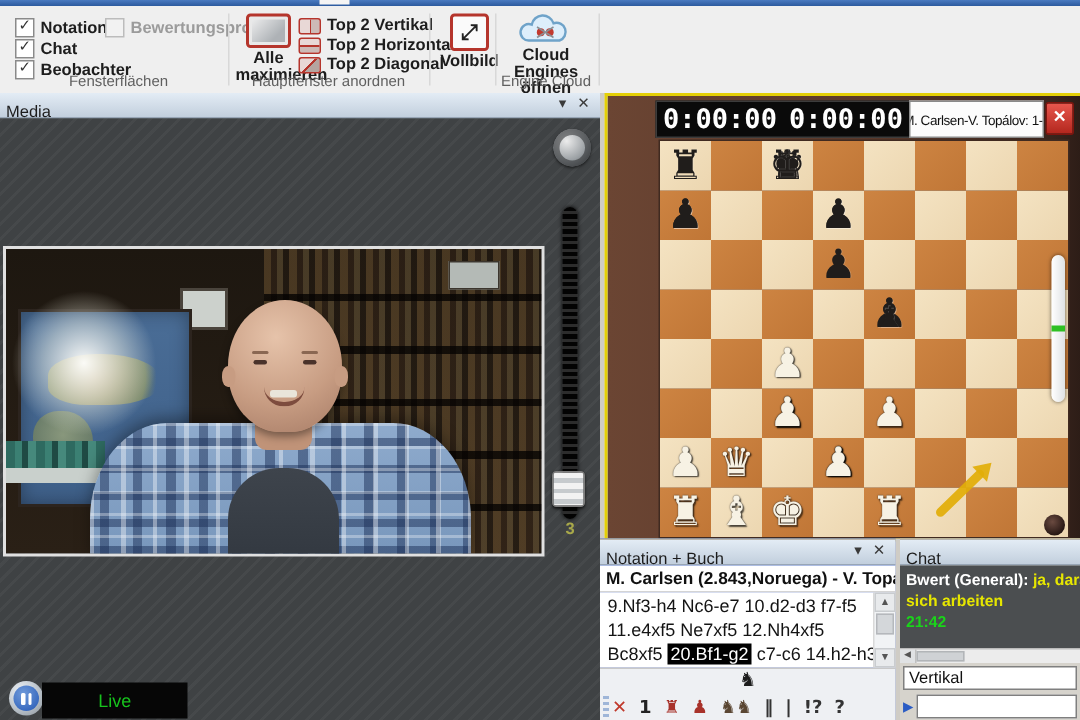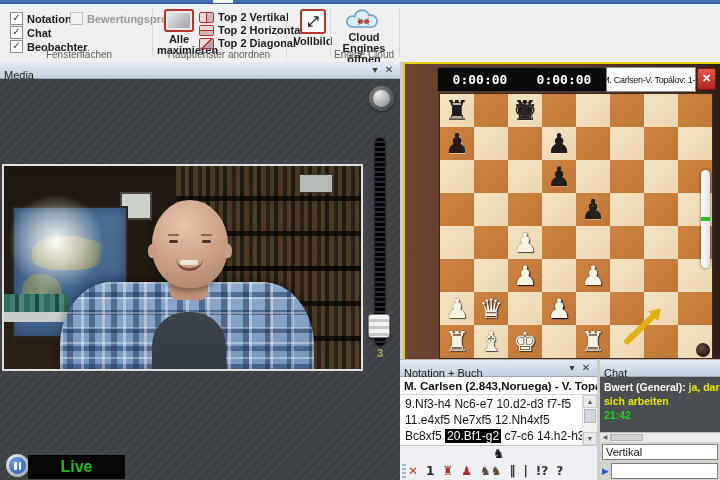--- a/index.html
+++ b/index.html
@@ -93,31 +93,31 @@
       border-radius:0 0 14px 14px;}
   .v-ear{position:absolute;width:9px;height:14px;border-radius:45%;background:#c79c82;top:44px;}
 
   #pause-btn{position:absolute;left:6px;bottom:3px;width:23px;height:23px;border-radius:50%;
       background:radial-gradient(circle at 35% 30%,#eef2f6,#b9c1c9 55%,#8a9298);display:flex;align-items:center;justify-content:center;}
   #pause-inner{width:17px;height:17px;border-radius:50%;background:radial-gradient(circle at 38% 32%,#6f9ada,#3b6cc0 70%,#2c55a0);
       display:flex;align-items:center;justify-content:center;gap:2px;}
   .pbar{width:2.5px;height:8px;background:#fff;border-radius:1px;}
   #live-bar{position:absolute;left:28px;bottom:1px;width:97px;height:24px;background:#060606;
       display:flex;align-items:center;justify-content:center;}
-  #live-label{color:#17c21d;font-size:16px;font-weight:700;}
+  #live-label{color:#17c21d;font-size:12px;font-weight:400;}
 
   
   #vdivider{left:400px;top:62px;width:3px;height:418px;background:#cfccc5;}
 
   
   #board-window{left:403px;top:62px;width:315px;height:295px;border:2px solid #e4cf06;
       background:linear-gradient(90deg,#6b4533 0%,#5a392b 55%,#3a251d 94%,#2d1d17 100%);overflow:hidden;}
   #clock-box{position:absolute;left:32px;top:3px;width:168px;height:23px;background:#0a0a0a;border:1px solid #3c3c3c;
       display:flex;align-items:center;justify-content:space-around;color:#fff;
-      font-family:"DejaVu Sans Mono",monospace;font-size:13px;font-weight:700;}
+      font-family:"DejaVu Sans Mono",monospace;font-size:18px;font-weight:700;}
   #name-plate{position:absolute;left:201px;top:3px;width:88px;height:23px;background:#fcfcfc;border:1px solid #8a8a8a;
       font-size:9px;letter-spacing:-0.3px;display:flex;align-items:center;justify-content:center;
       white-space:nowrap;overflow:hidden;color:#111;}
   #board-close{position:absolute;left:292px;top:4px;width:17px;height:20px;border:1px solid #7e150e;border-radius:2px;
       background:linear-gradient(180deg,#e8574d,#b3271e);color:#fff;font-size:11px;font-weight:700;
       text-align:center;line-height:19px;}
   #board{position:absolute;left:34px;top:29px;width:272px;height:264px;border:1px solid #402a20;box-sizing:content-box;}
   .sq{position:absolute;width:34px;height:33px;}
   .sq.light{background:linear-gradient(135deg,#f4e3c2,#ecd6b0);}
   .sq.dark{background:linear-gradient(135deg,#cd8442,#c07636);}

